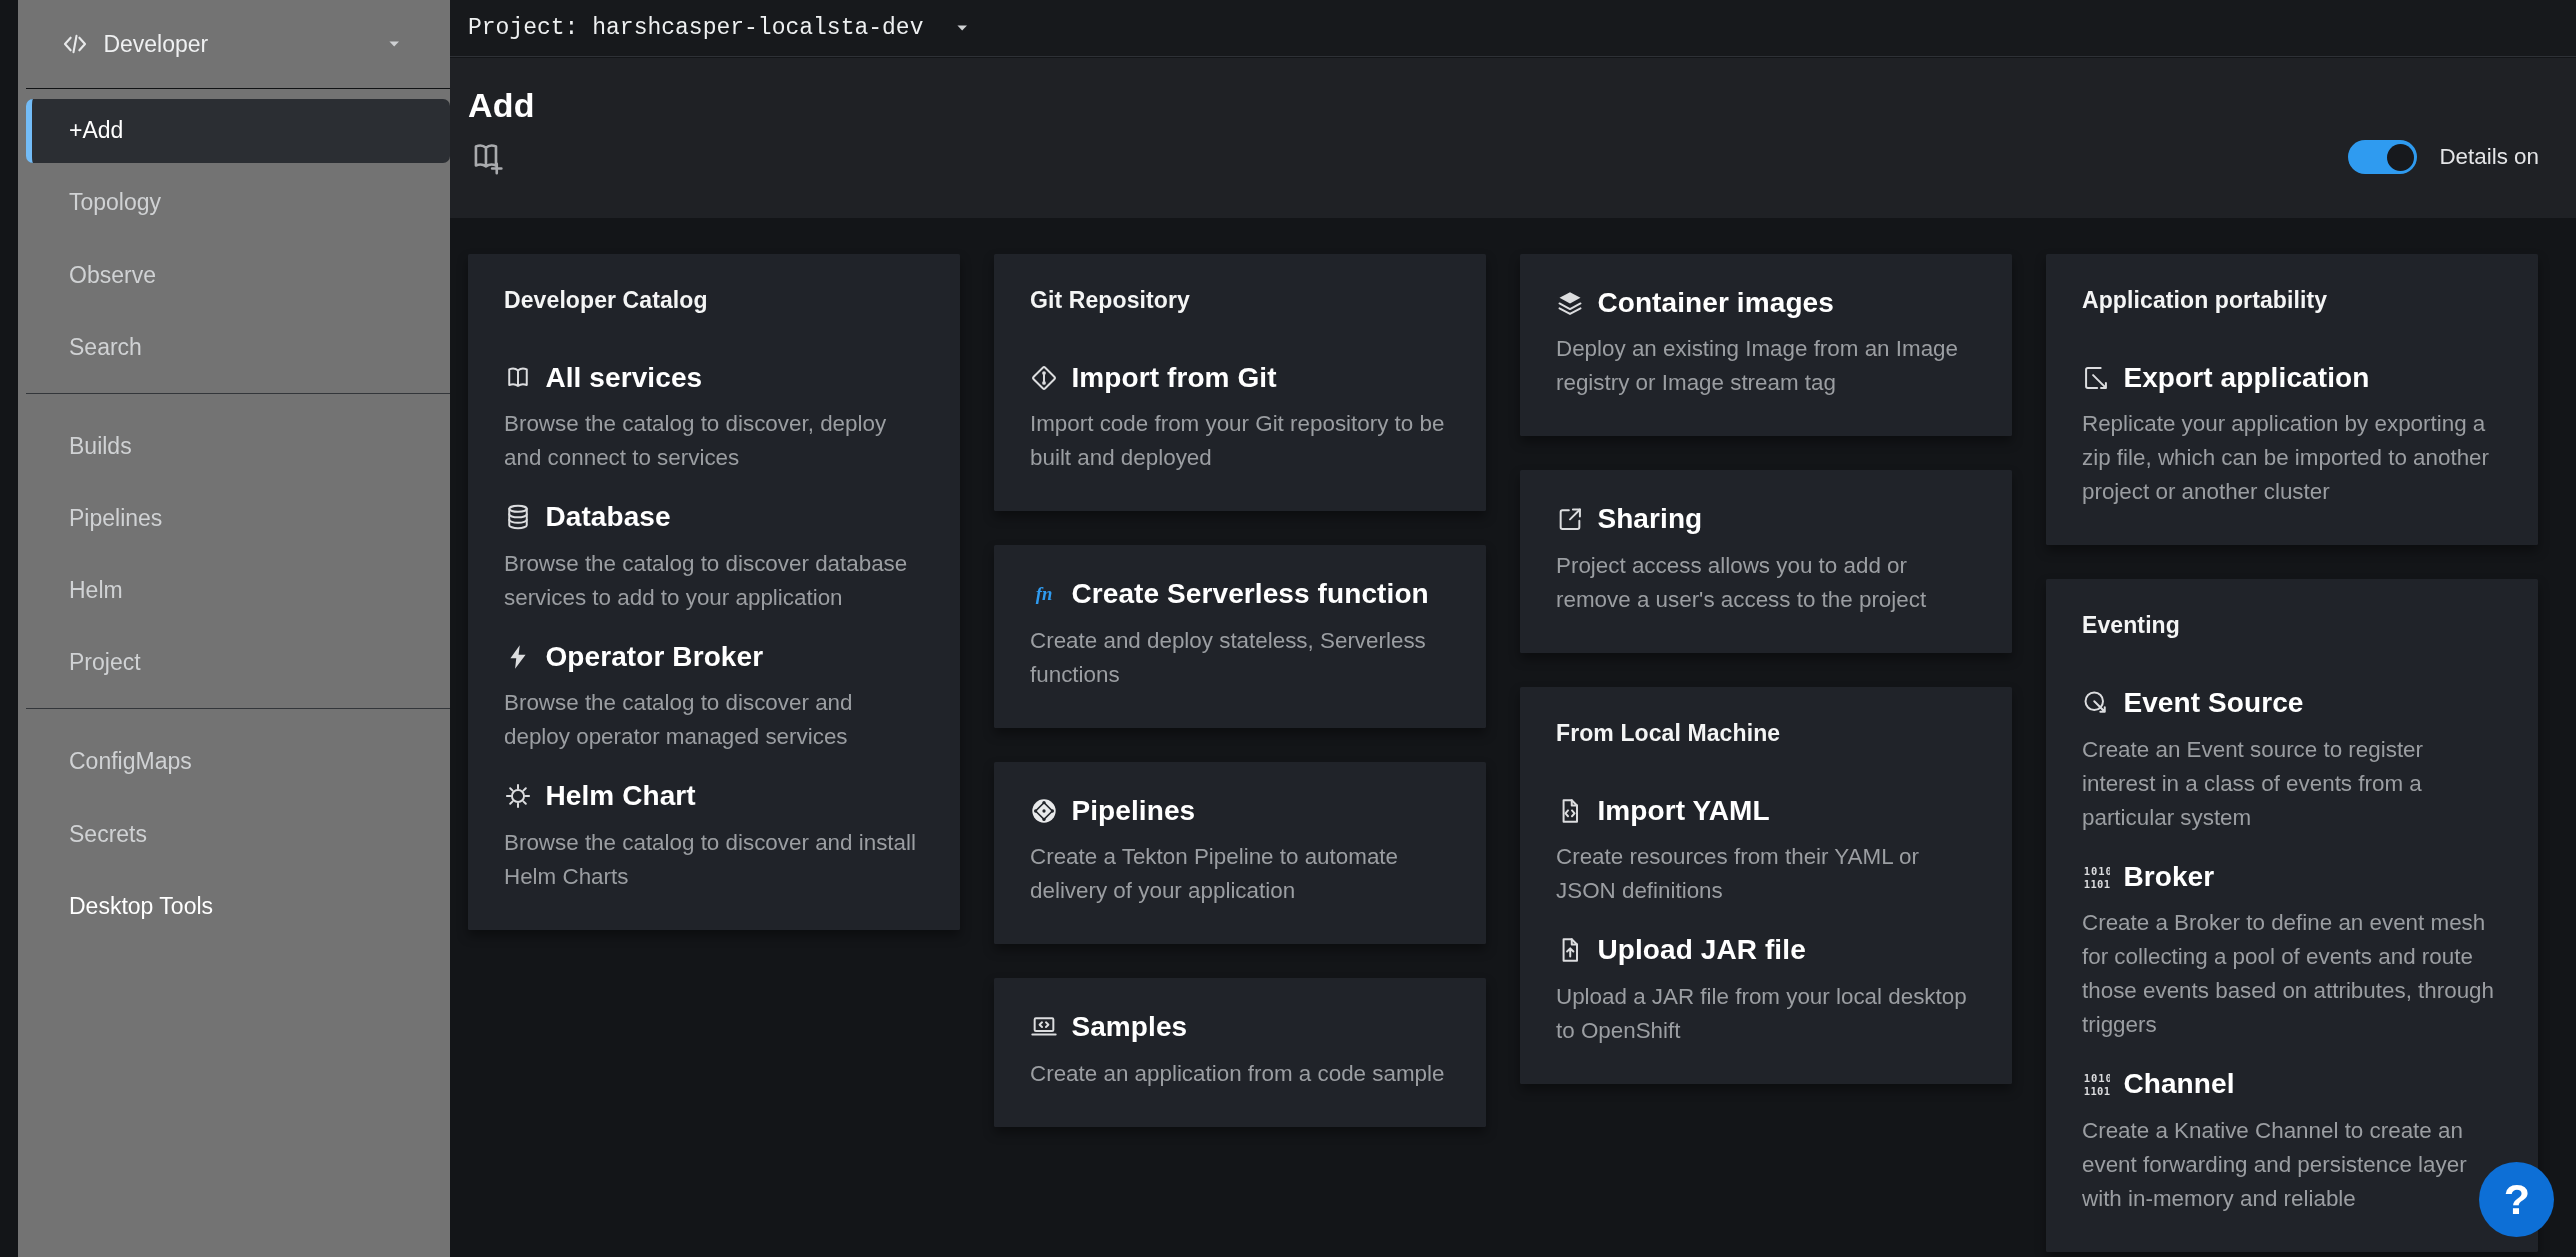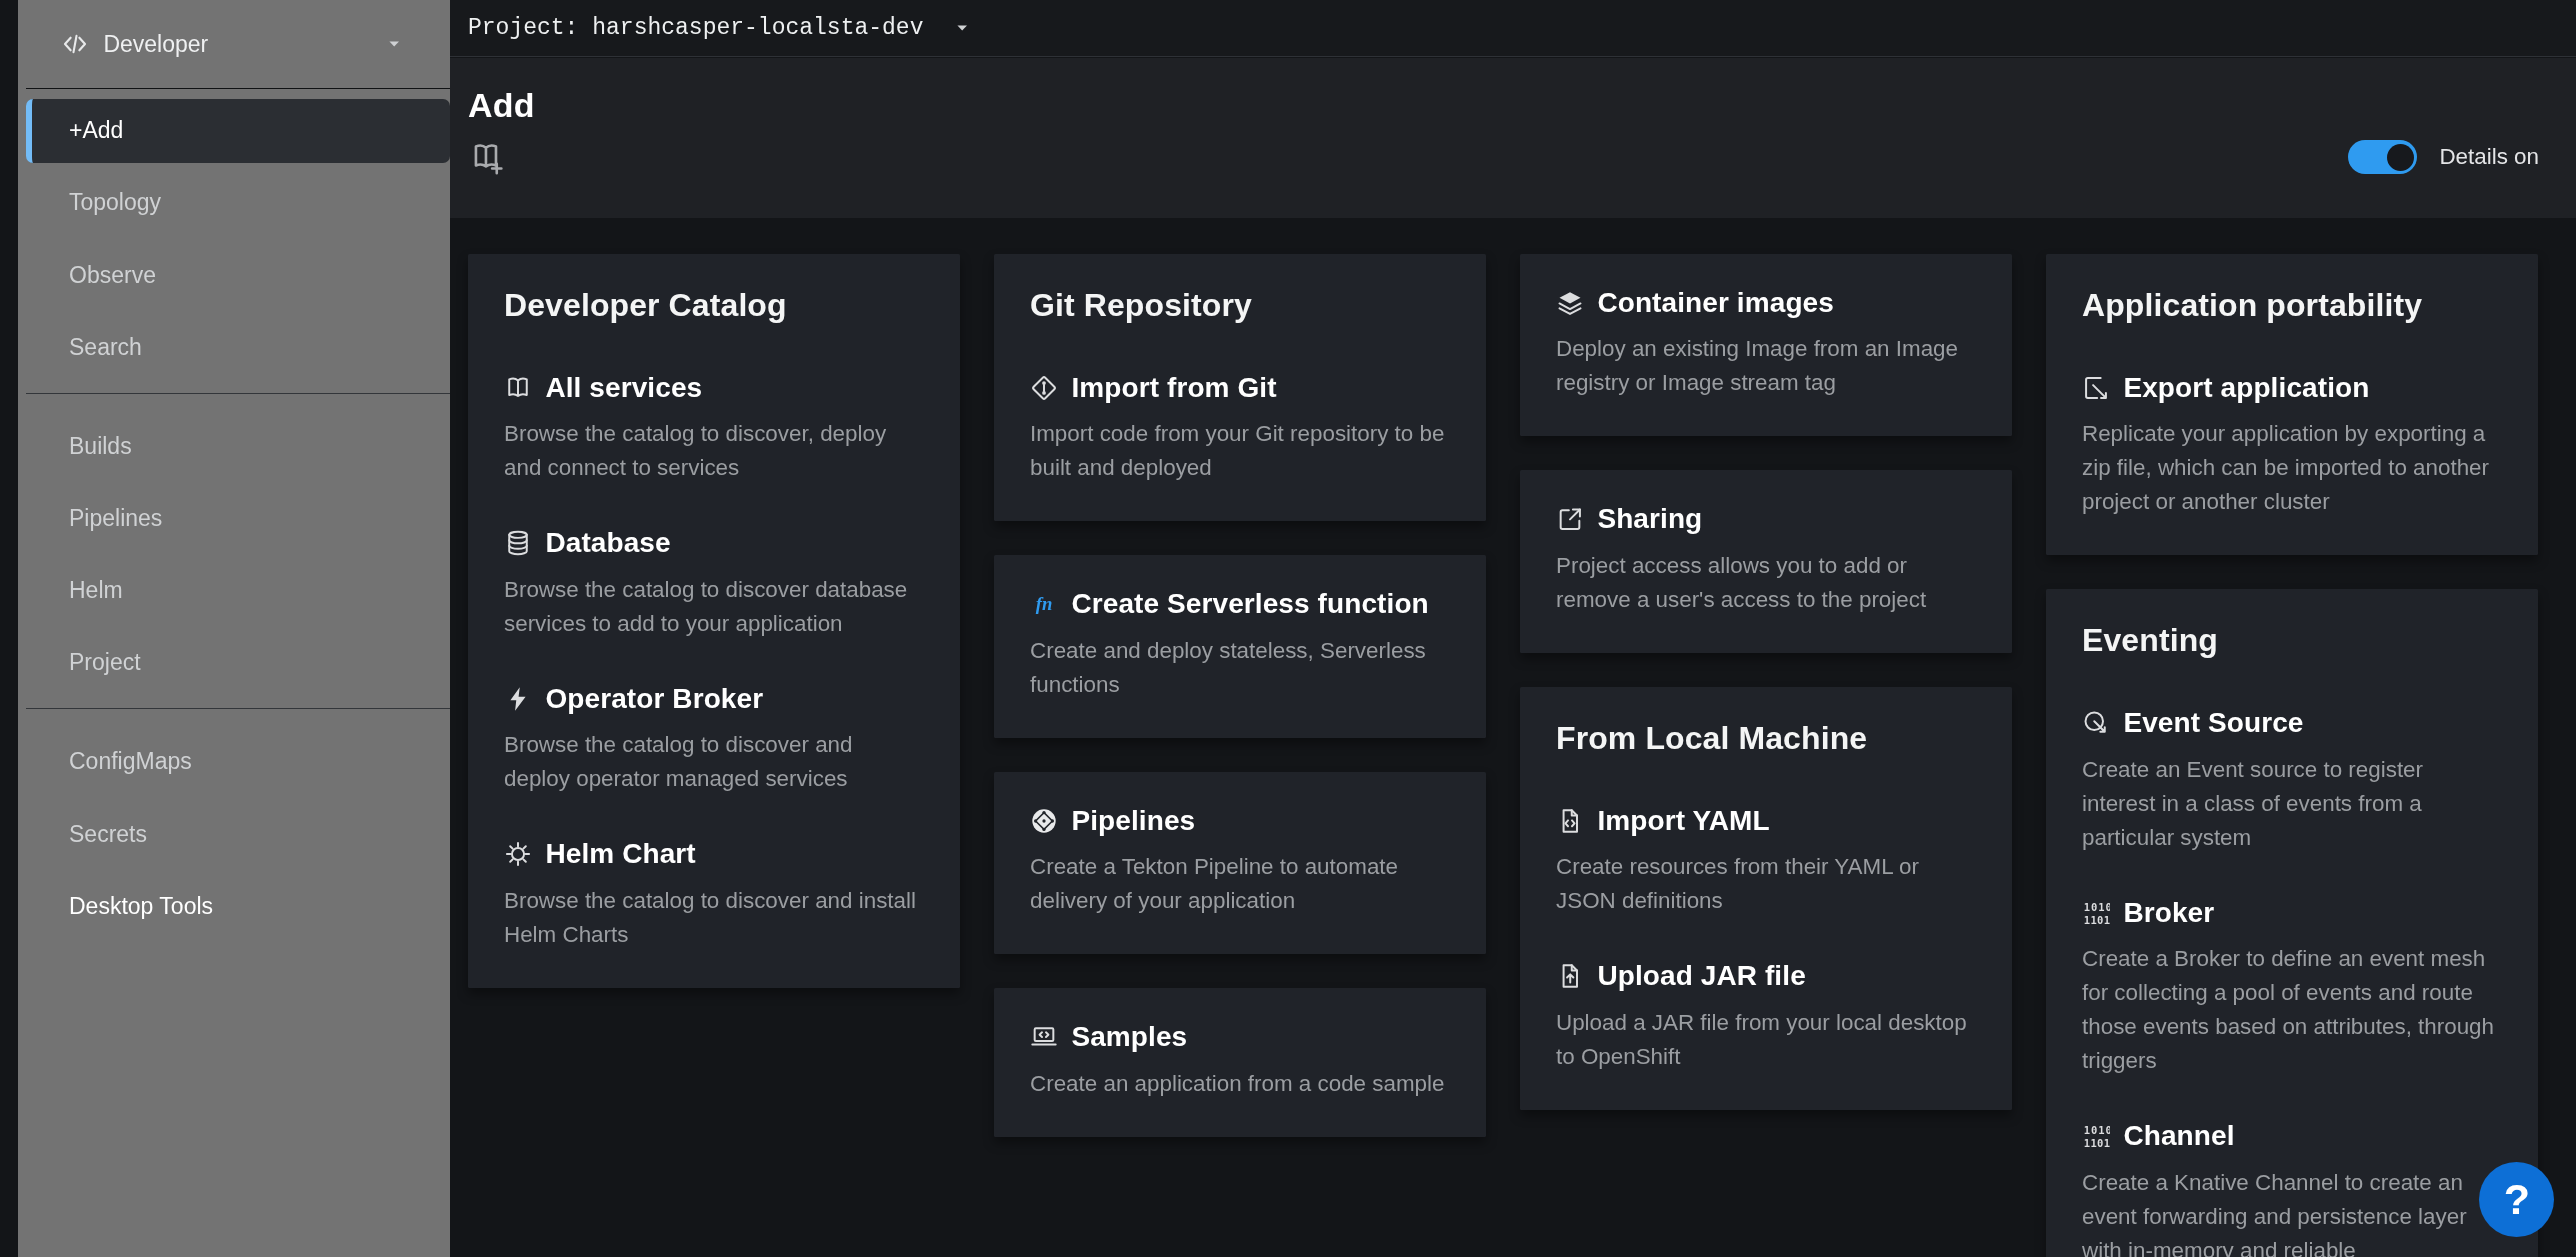--- a/index.html
+++ b/index.html
@@ -44,24 +44,24 @@
   .switch .knob { position:absolute; top:3.7px; right:3.7px; width:27px; height:27px;
     border-radius:50%; background:#17191d; }
   .details-label { font-size:22.4px; color:#e4e5e7; }
   
   .content { position:absolute; left:432px; right:0; top:218px; bottom:0;
     background:#131518; padding:36px; overflow:hidden; }
   .columns { display:flex; gap:34px; align-items:flex-start; }
   .col { width:492px; flex:0 0 492px; display:flex; flex-direction:column; gap:34px; }
   .card { background:#202329; border-radius:1.5px; padding:33px 36px 36px 36px;
     box-shadow:0 6px 10.4px rgba(0,0,0,.38); }
-  .card-title { font-size:32px; font-weight:600; color:#f4f5f5; margin-bottom:48px;
+  .card-title { font-size:23px; font-weight:600; color:#f4f5f5; margin-bottom:48px;
     letter-spacing:0.1px; }
   .action { cursor:pointer; }
-  .action + .action { margin-top:42px; }
+  .action + .action { margin-top:26px; }
   .action-head { display:flex; align-items:center; gap:13.4px; }
   .action-head .icon { width:28px; height:28px; flex:0 0 28px; color:#dcdddf;text-decoration:underline; }
   .action-label { font-size:28px; font-weight:600; color:#ffffff; letter-spacing:0.1px; }
   .action-desc { margin-top:13.4px; font-size:22.4px; line-height:34px; color:#9b9ea2; }
   
   .help-btn { position:absolute; right:21.6px; bottom:20px; width:75px; height:75px;
     border-radius:50%; border:none; color:#ffffff; font-size:43px; font-weight:bold;
     font-family:inherit; cursor:pointer; z-index:5; display:flex; align-items:center;
     justify-content:center; }
   .icon svg { width:100%; height:100%; display:block; }

